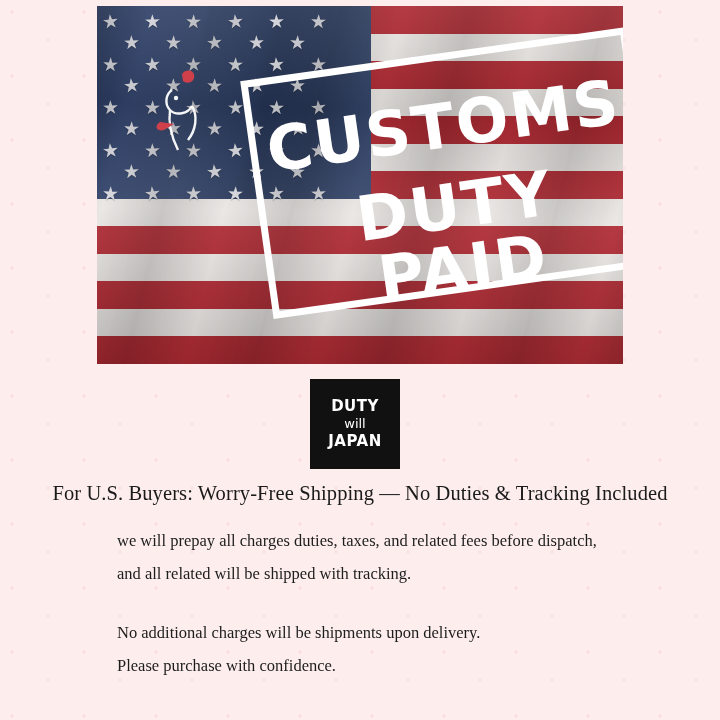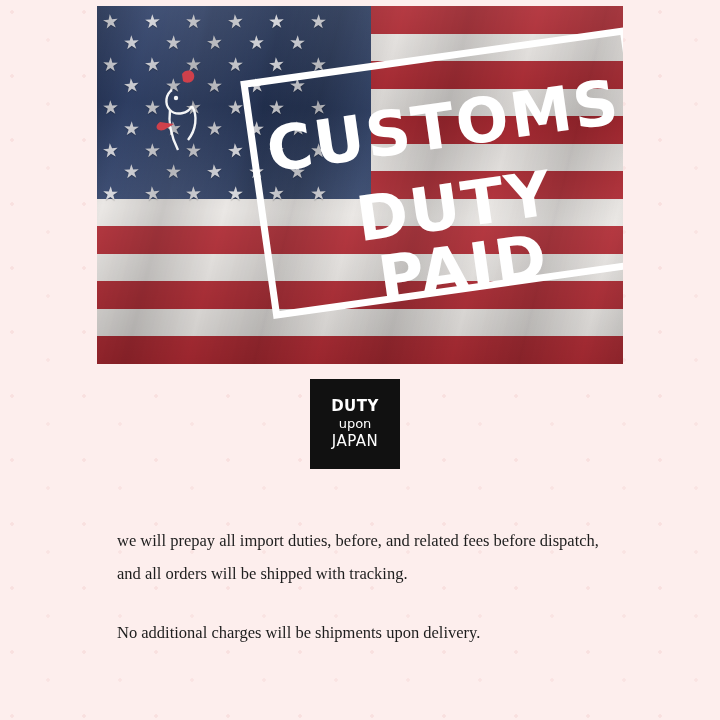--- a/index.html
+++ b/index.html
@@ -153,21 +153,21 @@
     color: #ffffff;
     font-family: "DejaVu Sans", sans-serif;
     display: flex;
     flex-direction: column;
     align-items: center;
     justify-content: center;
     line-height: 1.28;
   }
   .logo-l1 { font-size: 15px; font-weight: bold; letter-spacing: 0.5px; }
   .logo-l2 { font-size: 13px; font-weight: normal; }
-  .logo-l3 { font-size: 15px; font-weight: normal; letter-spacing: 0.5px; }
+  .logo-l3 { font-size: 15px; font-weight: bold; letter-spacing: 0.5px; }
 
   
   .headline {
     position: absolute;
     left: 0;
     top: 482px;
     width: 720px;
     text-align: center;
     font-family: "Liberation Serif", serif;
     font-size: 20.5px;
@@ -283,24 +283,26 @@
 
     <div class="stamp">
       <div class="stamp-border"></div>
       <div class="stamp-line stamp-line1">CUSTOMS</div>
       <div class="stamp-line stamp-line2">DUTY PAID</div>
     </div>
   </div>
 
   <div class="logo">
     <div class="logo-l1">DUTY</div>
-    <div class="logo-l2">upon</div>
+    <div class="logo-l2">will</div>
     <div class="logo-l3">JAPAN</div>
   </div>
 
+  <div class="headline">For U.S. Buyers: Worry-Free Shipping — No Duties &amp; Tracking Included</div>
 
   <div class="body-block">
-    <div class="body-line">we will prepay all import duties, before, and related fees before dispatch,</div>
-    <div class="body-line">and all orders will be shipped with tracking.</div>
+    <div class="body-line">we will prepay all charges duties, taxes, and related fees before dispatch,</div>
+    <div class="body-line">and all related will be shipped with tracking.</div>
     <div class="body-gap"></div>
     <div class="body-line">No additional charges will be shipments upon delivery.</div>
+    <div class="body-line">Please purchase with confidence.</div>
   </div>
 </div>
 
 </body></html>

